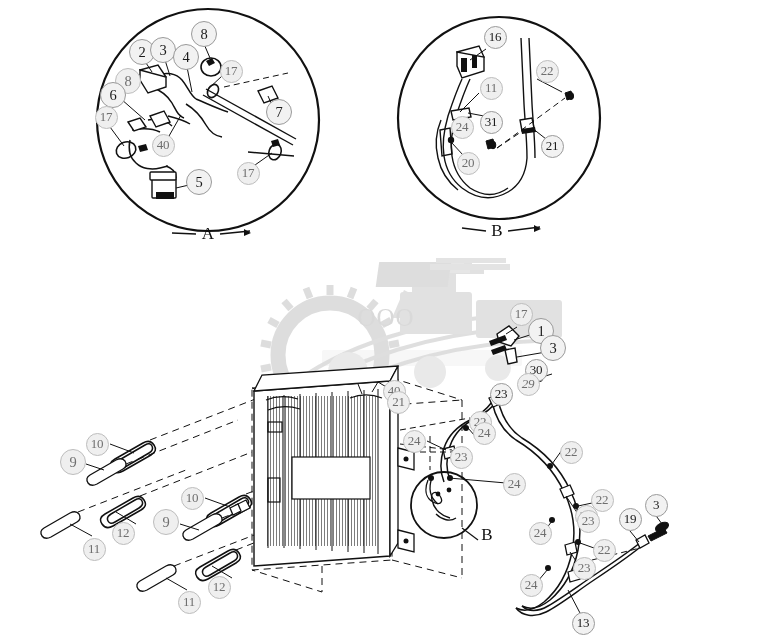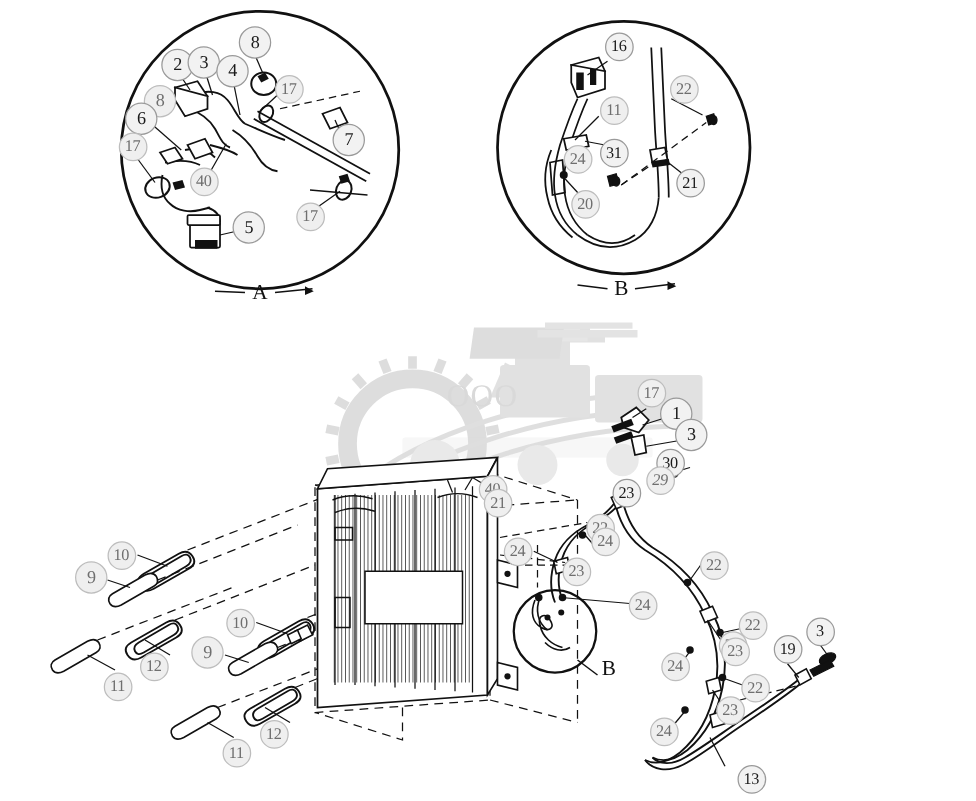--- a/index.html
+++ b/index.html
@@ -552,21 +552,21 @@
       <div class="callout faint small" style="left: 461px; top: 457px;">23</div>
       <div class="callout faint small" style="left: 571px; top: 452px;">22</div>
       <div class="callout faint small" style="left: 514px; top: 484px;">24</div>
       <div class="callout faint small" style="left: 586px; top: 516px;">23</div>
       <div class="callout faint small" style="left: 602px; top: 500px;">22</div>
       <div class="callout faint small" style="left: 540px; top: 533px;">24</div>
       <div class="callout faint small" style="left: 588px; top: 521px;">23</div>
       <div class="callout faint small" style="left: 604px; top: 550px;">22</div>
       <div class="callout faint small" style="left: 584px; top: 568px;">23</div>
       <div class="callout faint small" style="left: 531px; top: 585px;">24</div>
-      <div class="callout small" style="left: 601px; top: 623px;">13</div>
+      <div class="callout small" style="left: 583px; top: 623px;">13</div>
       <div class="callout small" style="left: 630px; top: 519px;">19</div>
       <div class="callout small" style="left: 656px; top: 505px;">3</div>
       <div class="callout faint small" style="left: 97px; top: 444px;">10</div>
       <div class="callout faint" style="left: 73px; top: 462px;">9</div>
       <div class="callout faint small" style="left: 123px; top: 533px;">12</div>
       <div class="callout faint small" style="left: 94px; top: 549px;">11</div>
       <div class="callout faint small" style="left: 192px; top: 498px;">10</div>
       <div class="callout faint" style="left: 166px; top: 522px;">9</div>
       <div class="callout faint small" style="left: 219px; top: 587px;">12</div>
       <div class="callout faint small" style="left: 189px; top: 602px;">11</div>

